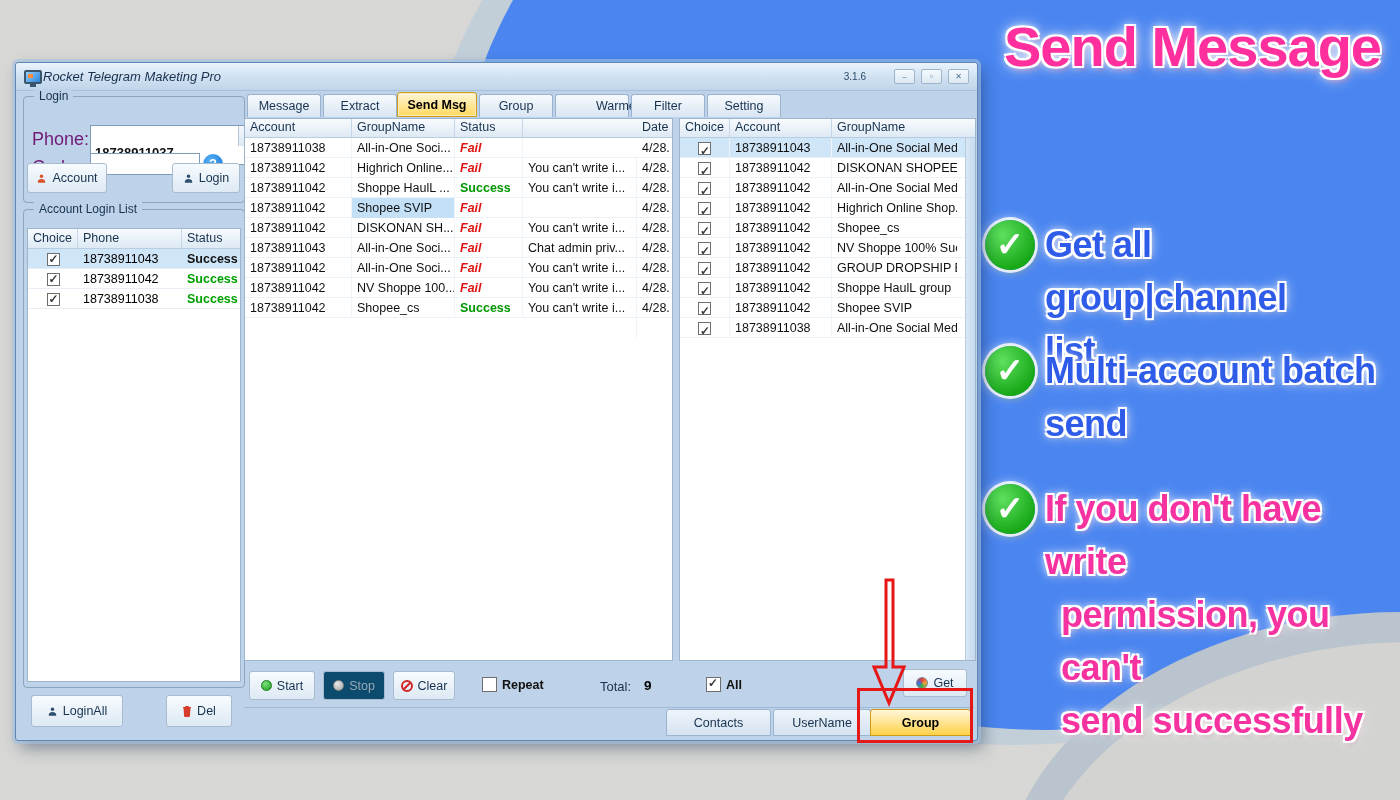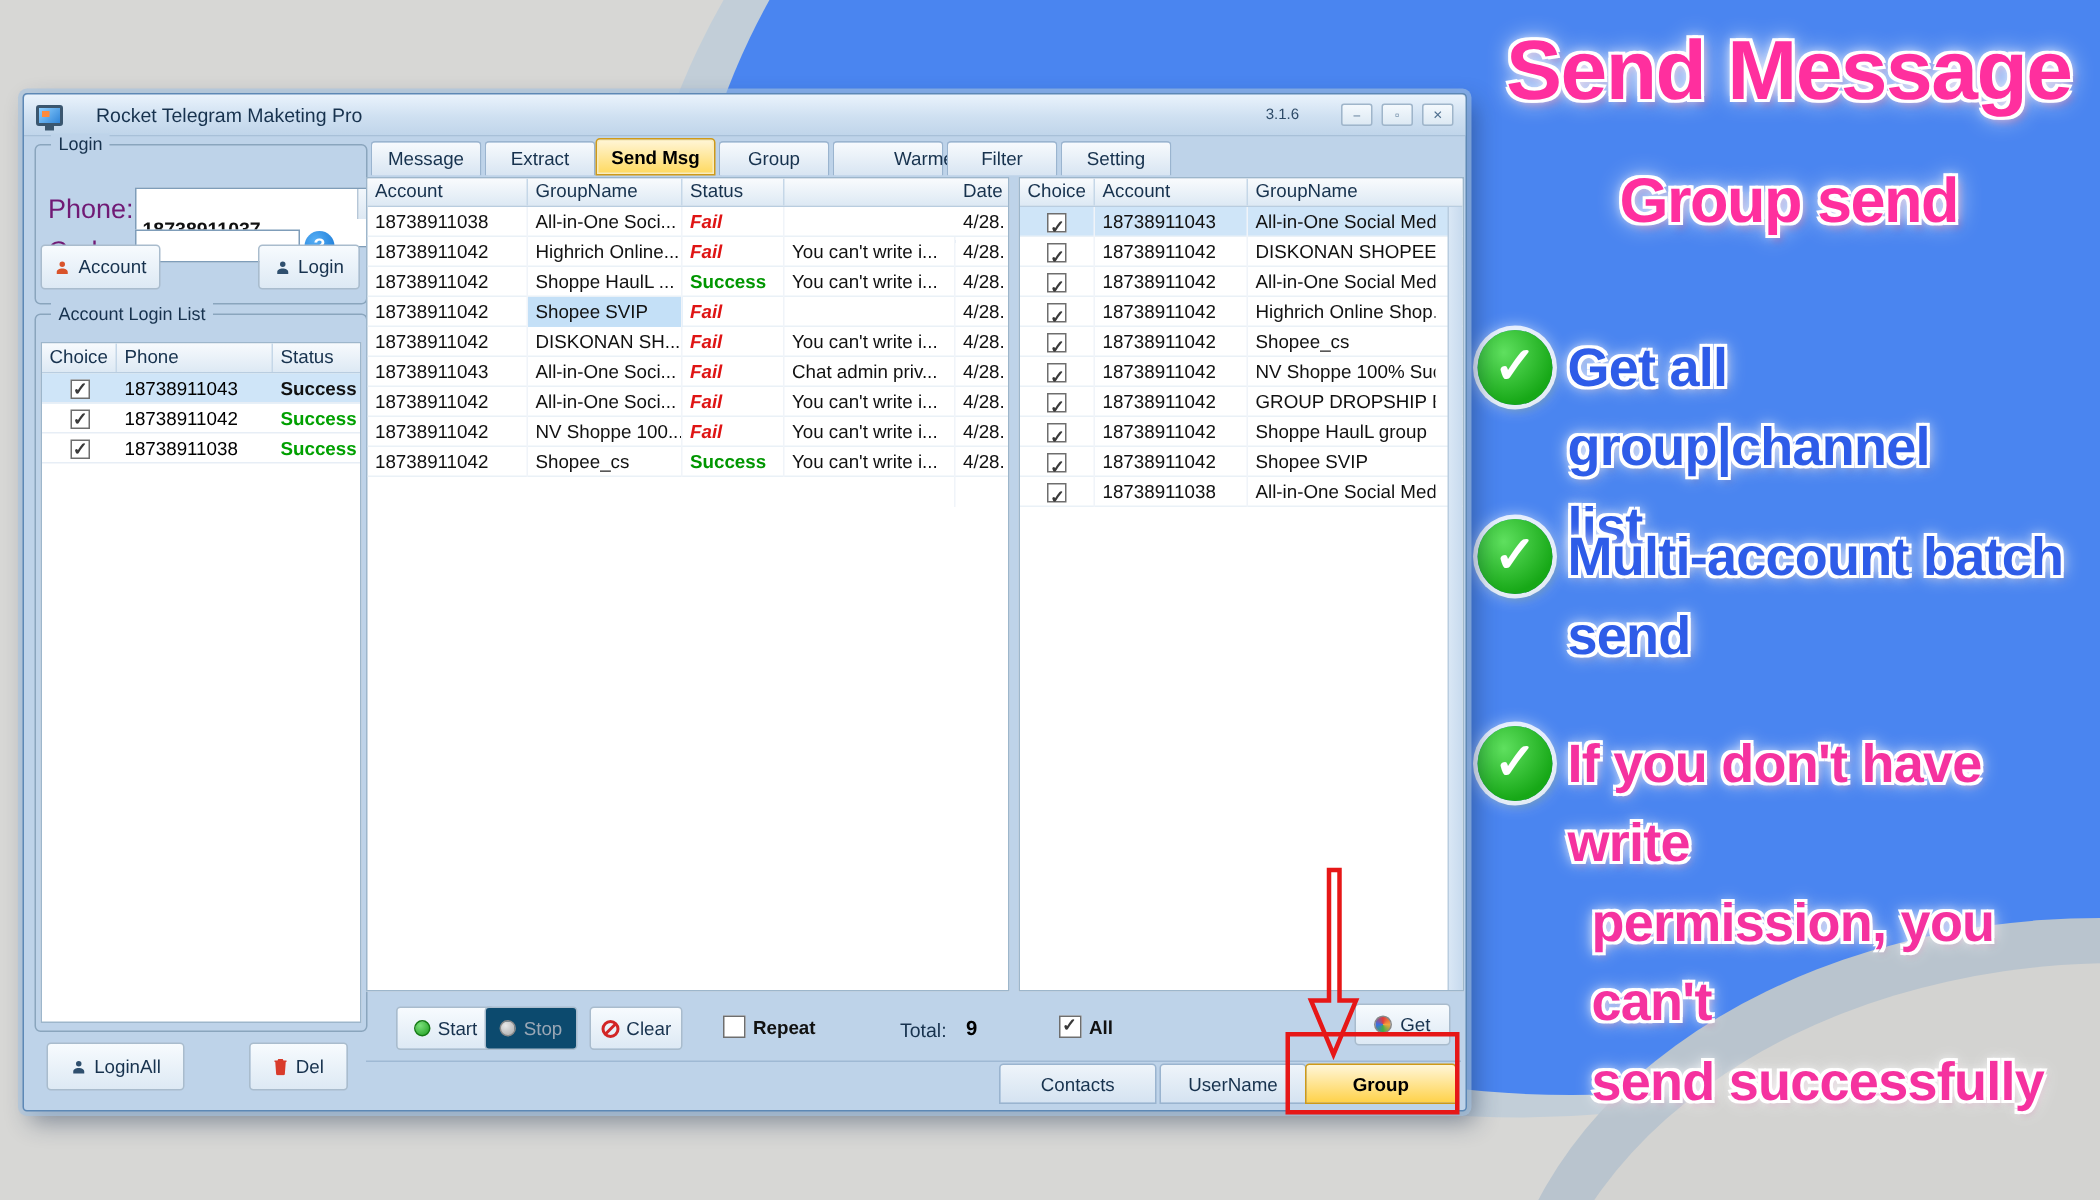--- a/index.html
+++ b/index.html
@@ -33,21 +33,21 @@
 
   
   .window { position:absolute; left:15px; top:62px; width:963px; height:679px; z-index:3;
       background:#bed3e9; border:1px solid #5d88b5; border-radius:3px;
       box-shadow:0 0 0 3px rgba(165,195,225,.6), 5px 7px 16px rgba(25,45,75,.45); }
   .titlebar { position:absolute; left:0; top:0; right:0; height:28px; display:flex; align-items:center; padding:0 8px;
       background:linear-gradient(#eaf3fc,#cfe0f1 55%,#c0d5ea); border-bottom:1px solid #a8c0d8; border-radius:3px 3px 0 0; }
   .pc-icon { width:18px; height:14px; border:2px solid #3a566f; border-radius:2px; background:linear-gradient(135deg,#8fd0ff,#2f84d8); position:relative; }
   .pc-icon::before { content:""; position:absolute; left:2px; top:2px; width:5px; height:4px; background:#ff8a3c; }
   .pc-icon::after { content:""; position:absolute; left:4px; bottom:-5px; width:6px; height:3px; background:#3a566f; }
-  .title-text { margin-left:22px; font-size:13px; color:#17324e; }
+  .title-text { margin-left:1px; font-size:13px; color:#17324e;font-style:italic; }
   .tb-spacer { flex:1; }
   .version { font-size:10px; color:#2e4b68; margin-right:22px; }
   .winbtn { width:21px; height:15px; margin-left:6px; border:1px solid #9fb5ca; border-radius:2px; background:linear-gradient(#f4f9fd,#dde9f3);
       font-size:8px; color:#4f6f8f; text-align:center; line-height:13px; }
 
   
   .gbox { position:absolute; border:1px solid #8aa5bd; border-radius:4px; }
   .gb-legend { position:absolute; top:-8px; left:10px; background:#bed3e9; padding:0 5px; font-size:12px; color:#17324e; }
   .gb-login { left:7px; top:33px; width:222px; height:107px; }
   .gb-accounts { left:7px; top:146px; width:222px; height:479px; }
@@ -91,21 +91,21 @@
   .trow > div { padding:0 5px; border-right:1px solid #f0f4f9; overflow:hidden; white-space:nowrap; height:20px; line-height:20px; }
   .trow.sel { background:#cfe5f8; }
   .cell-sel { background:#c4e0f7; }
   .st-fail { color:#df1414; font-weight:bold;font-style:italic; } .st-succ { color:#009600; font-weight:bold; }
   .sc1 { width:107px; } .sc2 { width:103px; } .sc3 { width:68px; } .sc4 { width:114px;margin-top:41px; } .sc5 { width:33px; border-right:none !important; }
   .gc1 { width:50px; text-align:center; } .gc2 { width:102px; } .gc3 { width:125px; border-right:none !important; }
   .vscroll { position:absolute; right:0; top:19px; bottom:0; width:10px; background:linear-gradient(90deg,#d9e7f5,#c7daee); border-left:1px solid #b9cde0; }
 
   
   .ctrl-btn { position:absolute; top:608px; height:29px; }
-  .btn-start { left:233px; width:66px;margin-left:15px; } .btn-stop { left:307px; width:62px; color:#9aa7b5; background:#0c4a6e; }
+  .btn-start { left:233px; width:66px; } .btn-stop { left:307px; width:62px; color:#9aa7b5; background:#0c4a6e; }
   .btn-clear { left:377px; width:62px; } .btn-get { left:887px; top:606px; width:64px; height:28px; }
   .dot-green { width:11px; height:11px; border-radius:50%; background:radial-gradient(circle at 35% 30%,#7ae07a,#1f9e1f); border:1px solid #157a15; }
   .dot-gray { width:11px; height:11px; border-radius:50%; background:radial-gradient(circle at 35% 30%,#e8e8e8,#a8a8a8); border:1px solid #8a8a8a; }
   .dot-clear { width:12px; height:12px; border-radius:50%; border:2px solid #d22525; position:relative; }
   .dot-clear::after { content:""; position:absolute; left:-1px; top:3px; width:10px; height:2px; background:#d22525; transform:rotate(-45deg); }
   .dot-multi { width:12px; height:12px; border-radius:50%; background:conic-gradient(#e23b3b,#f2a33c,#3fae4a,#3b6fe2,#e23b3b); border:1px solid #888; }
   .chk-row { position:absolute; display:flex; align-items:center; gap:5px; font-size:12.5px; color:#111; font-weight:bold; }
   .r-repeat { left:466px; top:614px; } .r-all { left:690px; top:614px; }
   .total-lbl { position:absolute; left:584px; top:616px; font-size:13px; color:#17324e; }
   .total-val { position:absolute; left:628px; top:615px; font-size:13.5px; font-weight:bold; color:#000; }
@@ -126,21 +126,20 @@
 </head>
 <body>
 
 <div class="bg-ellipse-back"></div>
 <div class="bg-ellipse-blue"></div>
 <div class="bg-ellipse-band"></div>
 <div class="bg-ellipse-gray"></div>
 
 <div class="promo">
   <div class="promo-title">Send Message</div>
-  <div class="promo-sub">Group send</div>
 
   <div class="bullet blue b1">
     <div class="pcheck">✓</div>
     <div class="blines">
       <div class="bline">Get all group|channel</div>
       <div class="bline">list</div>
     </div>
   </div>
   <div class="bullet blue b2">
     <div class="pcheck">✓</div>

